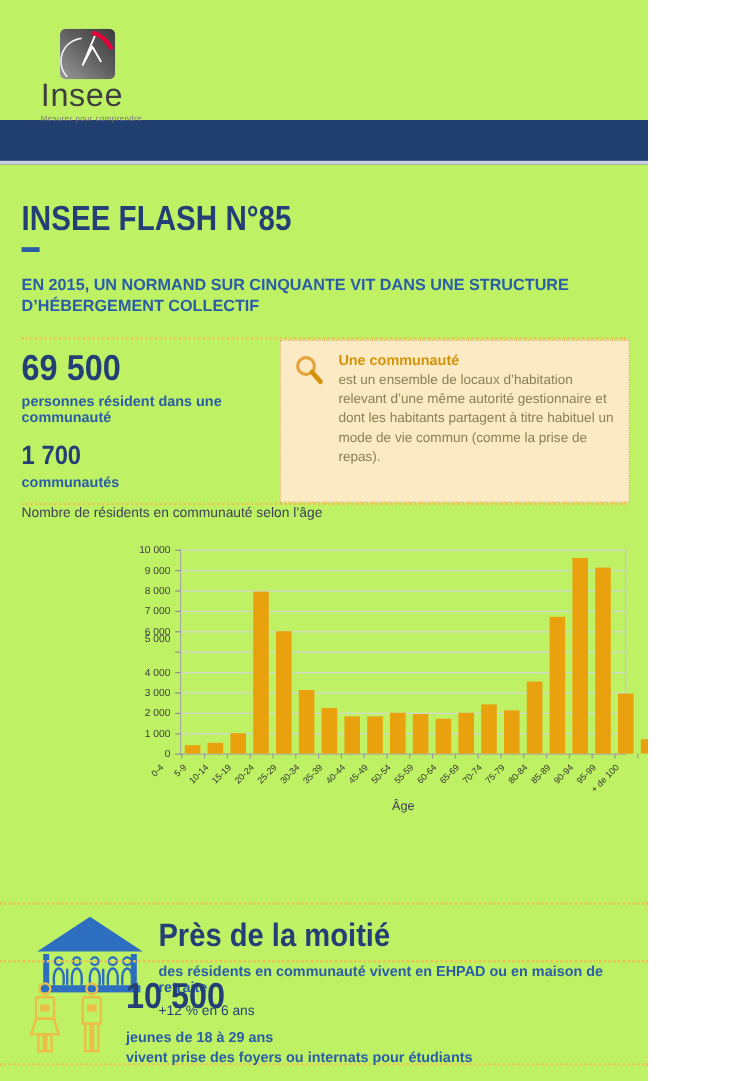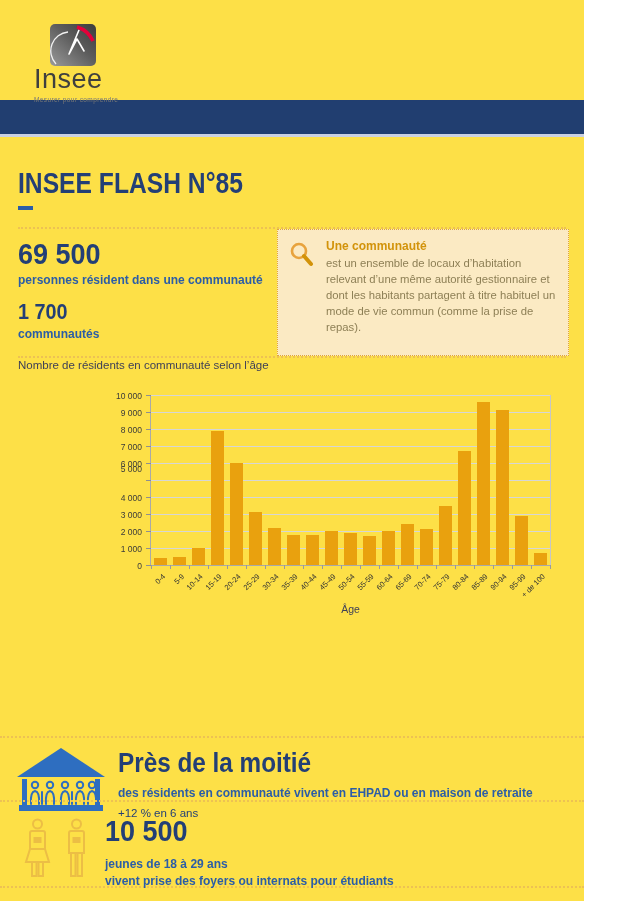--- a/index.html
+++ b/index.html
@@ -1,16 +1,16 @@
 <!DOCTYPE html>
 <html><head>
 <meta charset="utf-8">
 <style>
   html,body { margin:0; padding:0; background:#fff; }
-  .page { width:584px; height:901px; position:relative; background:#fde047; overflow:hidden;
+  .page { width:540px; height:901px; position:relative; background:#bef264; overflow:hidden;
           font-family:"Liberation Sans", sans-serif; }
 
   
   .logo-area { padding:24px 0 0 34px; height:100px; box-sizing:border-box; }
   .logo-mark { display:block; margin-left:16px; }
   .logo-text { font-size:27px; color:#3f3f3f; letter-spacing:0.5px; margin-top:-2px; }
   .logo-tag  { font-size:6.5px; color:#777; letter-spacing:0.4px; margin-top:1px; }
 
   
   .navy-band { height:34px; background:#213E70; border-bottom:3px solid #C9D0E2; }
@@ -55,21 +55,21 @@
   .xtick { position:absolute; width:1px; height:4px; top:100%; background:#9A9A9A; }
   .xlabels { position:absolute; top:100%; left:0; width:100%; height:52px; }
   .xlab { position:absolute; top:7px; font-size:7.5px; color:#333; white-space:nowrap;
           transform:rotate(-45deg); transform-origin:100% 0; }
   .age-label { position:absolute; top:100%; margin-top:38px; left:50%; transform:translateX(-50%);
                font-size:10.5px; color:#3F4057; }
 
   
   .sec { position:absolute; left:0; right:0; border-top:2px dotted #EDC253;
          display:flex; box-sizing:border-box; }
-  .sec1 { top:736px; padding:8px 18px 0 15px; }
+  .sec1 { top:752px; padding:8px 18px 0 29px; }
   .sec2 { top:800px; height:88px; border-bottom:2px dotted #EDC253; padding:12px 18px 0 2px; }
   .sec-icon-col { flex:0 0 103px; }
   .sec2 .sec-icon-col { flex:0 0 103px; padding-left:22px; box-sizing:border-box; }
   .sec-title { font-size:27px; font-weight:bold; color:#233F76; display:inline-block;
                transform:scaleX(0.9); transform-origin:0 0; white-space:nowrap; margin-top:2px; }
   .sec-line1 { font-size:12px; font-weight:bold; color:#2B5DA7; margin-top:7px; }
   .sec-line2 { font-size:11.5px; color:#233F76; margin-top:7px; }
   .sec2-value { font-size:30px; font-weight:bold; color:#233F76; display:inline-block;
                 transform:scaleX(0.9); transform-origin:0 0; }
   .sec2-lines { font-size:12px; font-weight:bold; color:#2B5DA7; line-height:1.45; margin-top:8px; }
@@ -96,20 +96,21 @@
     </svg>
     <div class="logo-text">Insee</div>
     <div class="logo-tag">Mesurer pour comprendre</div>
   </div>
 
   <div class="navy-band"></div>
 
   <div class="content">
     <h1 class="main-title">INSEE FLASH N°85</h1>
     <div class="title-dash"></div>
+    <div class="subtitle">EN 2015, UN NORMAND SUR CINQUANTE VIT DANS UNE STRUCTURE D’HÉBERGEMENT COLLECTIF</div>
 
     
     <div class="stats-row">
       <div class="key-figures">
         <div class="kf-value-1">69 500</div>
         <div class="kf-label">personnes résident dans une communauté</div>
         <div class="kf-value-2">1 700</div>
         <div class="kf-label">communautés</div>
       </div>
       <div class="def-box">

